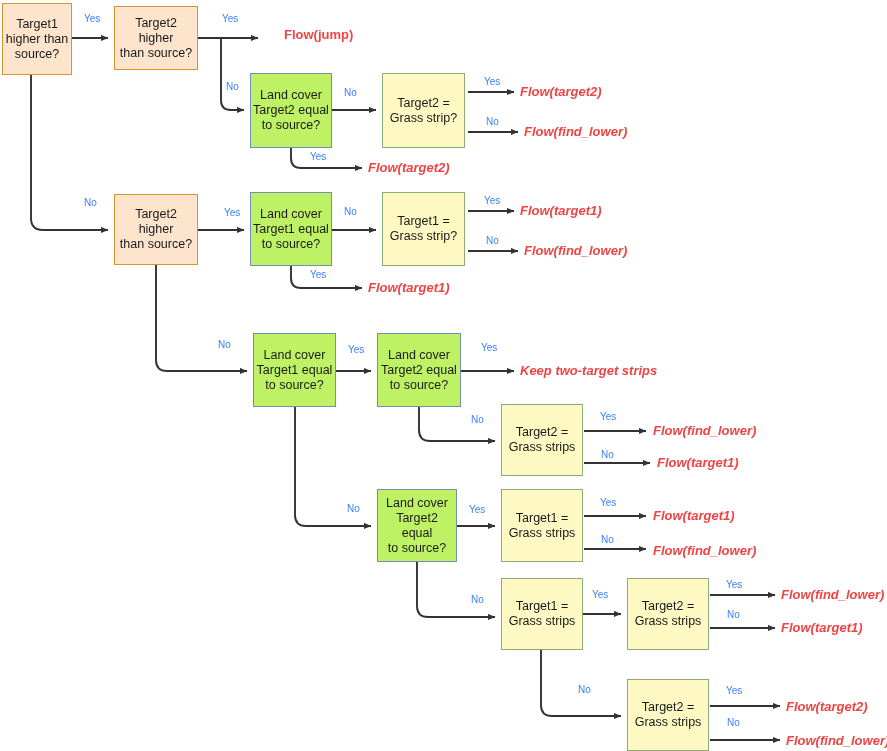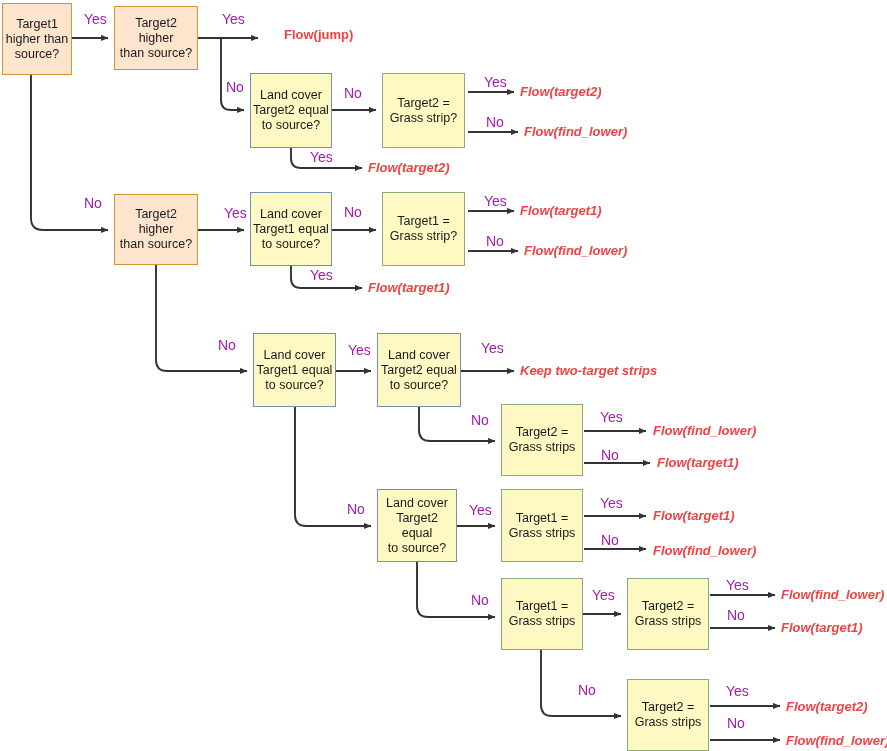--- a/index.html
+++ b/index.html
@@ -38,33 +38,33 @@
     border-width: 1.4px;
     border-style: solid;
     white-space: pre-line;
     padding: 1px 2px;
   }
   .node.orange {
     background: #fce4cd;
     border-color: #d69435;
   }
   .node.blue {
-    background: #fef9c3;
+    background: #bef264;
     border-color: #7290b5;
     text-align: center;
   }
   .node.green {
     background: #fef9c3;
     border-color: #8bab77;
   }
   .edge-label {
     position: absolute;
-    font-size: 14px;
+    font-size: 10px;
     line-height: 14px;
-    color: #a21caf;
+    color: #3b82f6;
     white-space: nowrap;
   }
   .terminal {
     position: absolute;
     font-size: 13px;
     line-height: 15px;
     font-style: italic;
     font-weight: bold;
     color: #ef4444;
     white-space: nowrap;

